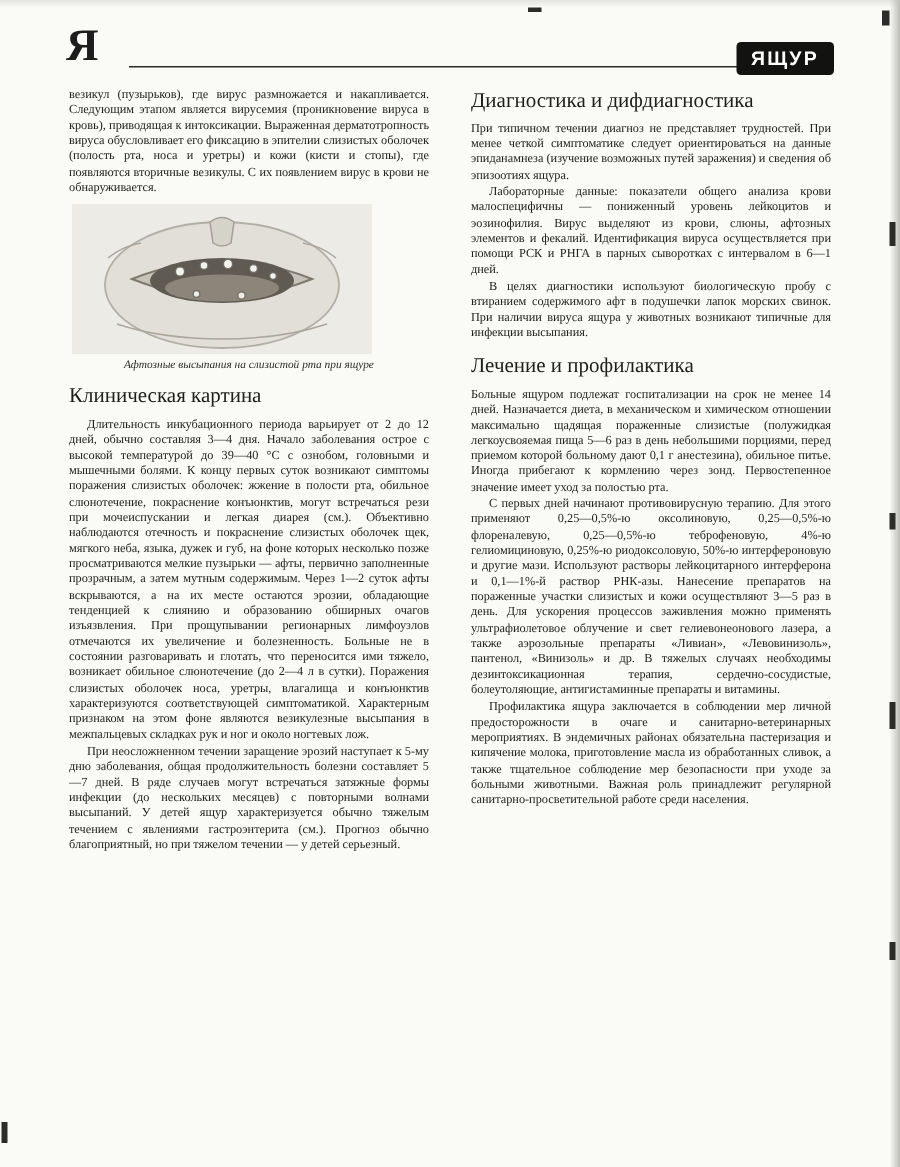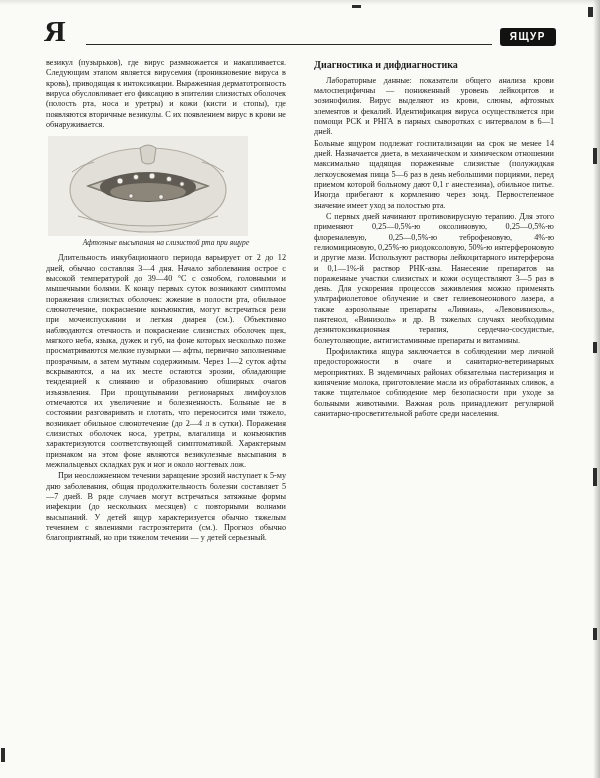--- a/index.html
+++ b/index.html
@@ -11,30 +11,30 @@
   .edge-right{position:absolute;top:0;right:0;width:7px;height:100%;
     background:linear-gradient(to left,#bdbdb8,rgba(250,250,247,0));}
   .edge-top{position:absolute;top:0;left:0;width:100%;height:5px;
     background:linear-gradient(to bottom,#e3e3df,rgba(250,250,247,0));}
   .speck{position:absolute;background:#2c2c2a;}
 
   .header-letter{position:absolute;left:44px;top:16px;font-size:30px;font-weight:bold;line-height:1;}
   .header-rule{position:absolute;left:86px;right:108px;top:44px;height:1.4px;background:#2a2a28;}
   .running-title{
     position:absolute;right:44px;top:28px;background:#121210;color:#ffffff;
-    font-family:"Liberation Sans", sans-serif;font-weight:bold;font-size:10px;
+    font-family:"Liberation Sans", sans-serif;font-weight:bold;font-size:13px;
     letter-spacing:1.5px;padding:3px 10px 4px;border-radius:3px;
   }
 
   .columns{position:absolute;top:58px;left:46px;width:508px;display:flex;gap:28px;}
   .col{width:246px;font-size:8.2px;line-height:1.26;text-align:justify;
        text-justify:inter-word;hyphens:auto;}
   .col p{margin:0 0 1px 0;text-indent:12px;}
   .col p.continuation{text-indent:0;}
-  .section-heading{font-size:10px;font-weight:bold;margin:9px 0 4px;text-indent:0;text-align:left;}
+  .section-heading{font-size:14px;font-weight:normal;margin:9px 0 4px;text-indent:0;text-align:left;}
   .section-heading.first{margin-top:1px;}
 
   .figure{margin:6px auto 3px;width:236px;}
   .figure svg{display:block;width:200px;height:100px;}
   .figure-caption{
     font-style:italic;font-size:7.6px;line-height:1.2;text-align:center;
     margin:2px 0 6px;color:#2a2a28;text-indent:0;
   }
 </style>
 </head>
@@ -76,27 +76,31 @@
           <circle cx="121" cy="43" r="2.6" fill="#f4f2ec" stroke="#6f6b62" stroke-width="0.8"></circle>
           <circle cx="134" cy="48" r="2.2" fill="#f4f2ec" stroke="#6f6b62" stroke-width="0.8"></circle>
           <circle cx="83" cy="60" r="2.2" fill="#efece5" stroke="#6f6b62" stroke-width="0.8"></circle>
           <circle cx="113" cy="61" r="2.4" fill="#efece5" stroke="#6f6b62" stroke-width="0.8"></circle>
           <path d="M30 80 Q60 90 100 90 Q140 90 170 80" fill="none" stroke="#aaa69c" stroke-width="1"></path>
           <path d="M24 36 Q34 28 46 26 M176 36 Q166 28 154 26" fill="none" stroke="#aaa69c" stroke-width="1"></path>
         </svg>
         <div class="figure-caption">Афтозные высыпания на слизистой рта при ящуре</div>
       </div>
 
+      <div class="section-heading">Клиническая картина</div>
       <p>Длительность инкубационного периода варьирует от 2 до 12 дней, обычно составляя 3—4 дня. Начало заболевания острое с высокой температурой до 39—40 °C с ознобом, головными и мышечными болями. К концу первых суток возникают симптомы поражения слизистых оболочек: жжение в полости рта, обильное слюнотечение, покраснение конъюнктив, могут встречаться рези при мочеиспускании и легкая диарея (см.). Объективно наблюдаются отечность и покраснение слизистых оболочек щек, мягкого неба, языка, дужек и губ, на фоне которых несколько позже просматриваются мелкие пузырьки — афты, первично заполненные прозрачным, а затем мутным содержимым. Через 1—2 суток афты вскрываются, а на их месте остаются эрозии, обладающие тенденцией к слиянию и образованию обширных очагов изъязвления. При прощупывании регионарных лимфоузлов отмечаются их увеличение и болезненность. Больные не в состоянии разговаривать и глотать, что переносится ими тяжело, возникает обильное слюнотечение (до 2—4 л в сутки). Поражения слизистых оболочек носа, уретры, влагалища и конъюнктив характеризуются соответствующей симптоматикой. Характерным признаком на этом фоне являются везикулезные высыпания в межпальцевых складках рук и ног и около ногтевых лож.</p>
       <p>При неосложненном течении заращение эрозий наступает к 5-му дню заболевания, общая продолжительность болезни составляет 5—7 дней. В ряде случаев могут встречаться затяжные формы инфекции (до нескольких месяцев) с повторными волнами высыпаний. У детей ящур характеризуется обычно тяжелым течением с явлениями гастроэнтерита (см.). Прогноз обычно благоприятный, но при тяжелом течении — у детей серьезный.</p>
     </div>
 
     <div class="col">
       <div class="section-heading first">Диагностика и дифдиагностика</div>
+      <p class="continuation">При типичном течении диагноз не представляет трудностей. При менее четкой симптоматике следует ориентироваться на данные эпиданамнеза (изучение возможных путей заражения) и сведения об эпизоотиях ящура.</p>
       <p>Лабораторные данные: показатели общего анализа крови малоспецифичны — пониженный уровень лейкоцитов и эозинофилия. Вирус выделяют из крови, слюны, афтозных элементов и фекалий. Идентификация вируса осуществляется при помощи РСК и РНГА в парных сыворотках с интервалом в 6—1 дней.</p>
+      <p>В целях диагностики используют биологическую пробу с втиранием содержимого афт в подушечки лапок морских свинок. При наличии вируса ящура у животных возникают типичные для инфекции высыпания.</p>
 
+      <div class="section-heading">Лечение и профилактика</div>
       <p class="continuation">Больные ящуром подлежат госпитализации на срок не менее 14 дней. Назначается диета, в механическом и химическом отношении максимально щадящая пораженные слизистые (полужидкая легкоусвояемая пища 5—6 раз в день небольшими порциями, перед приемом которой больному дают 0,1 г анестезина), обильное питье. Иногда прибегают к кормлению через зонд. Первостепенное значение имеет уход за полостью рта.</p>
       <p>С первых дней начинают противовирусную терапию. Для этого применяют 0,25—0,5%-ю оксолиновую, 0,25—0,5%-ю флореналевую, 0,25—0,5%-ю теброфеновую, 4%-ю гелиомициновую, 0,25%-ю риодоксоловую, 50%-ю интерфероновую и другие мази. Используют растворы лейкоцитарного интерферона и 0,1—1%-й раствор РНК-азы. Нанесение препаратов на пораженные участки слизистых и кожи осуществляют 3—5 раз в день. Для ускорения процессов заживления можно применять ультрафиолетовое облучение и свет гелиевонеонового лазера, а также аэрозольные препараты «Ливиан», «Левовинизоль», пантенол, «Винизоль» и др. В тяжелых случаях необходимы дезинтоксикационная терапия, сердечно-сосудистые, болеутоляющие, антигистаминные препараты и витамины.</p>
       <p>Профилактика ящура заключается в соблюдении мер личной предосторожности в очаге и санитарно-ветеринарных мероприятиях. В эндемичных районах обязательна пастеризация и кипячение молока, приготовление масла из обработанных сливок, а также тщательное соблюдение мер безопасности при уходе за больными животными. Важная роль принадлежит регулярной санитарно-просветительной работе среди населения.</p>
     </div>
 
   </div>
 </div>
 
 </body></html>

